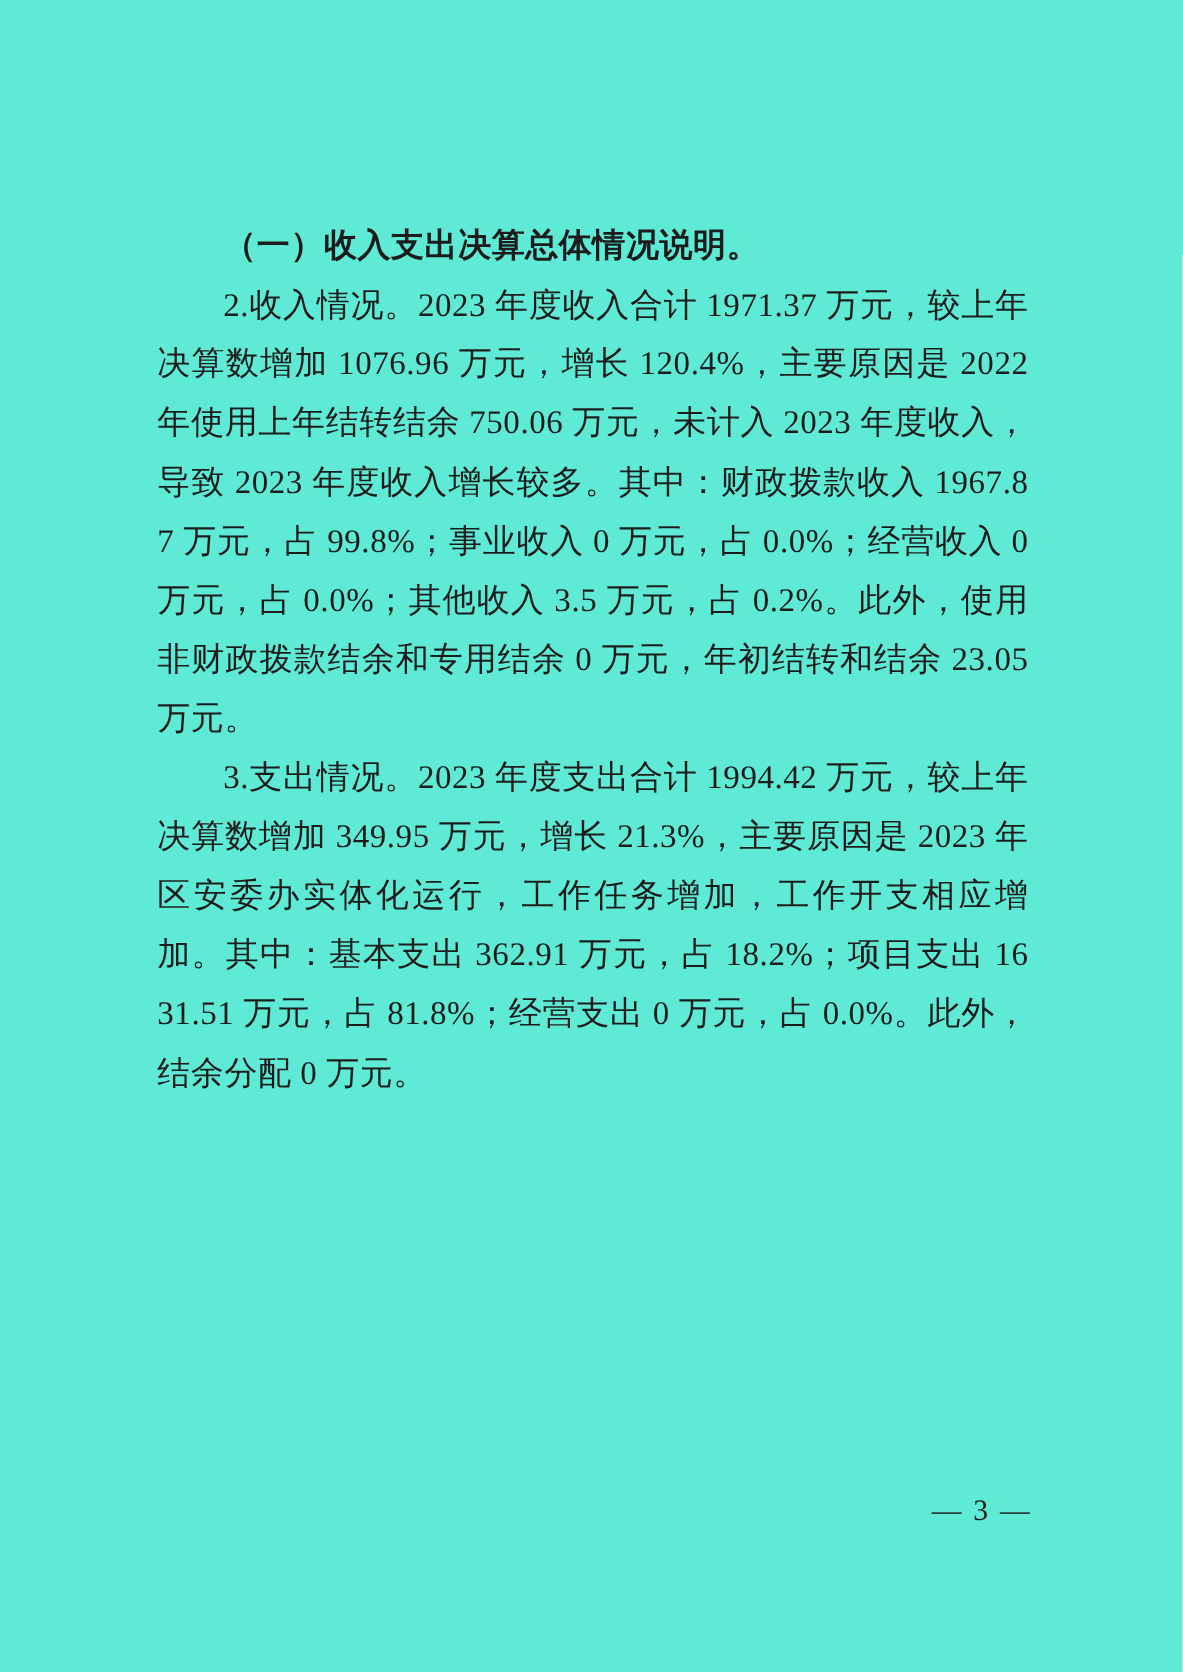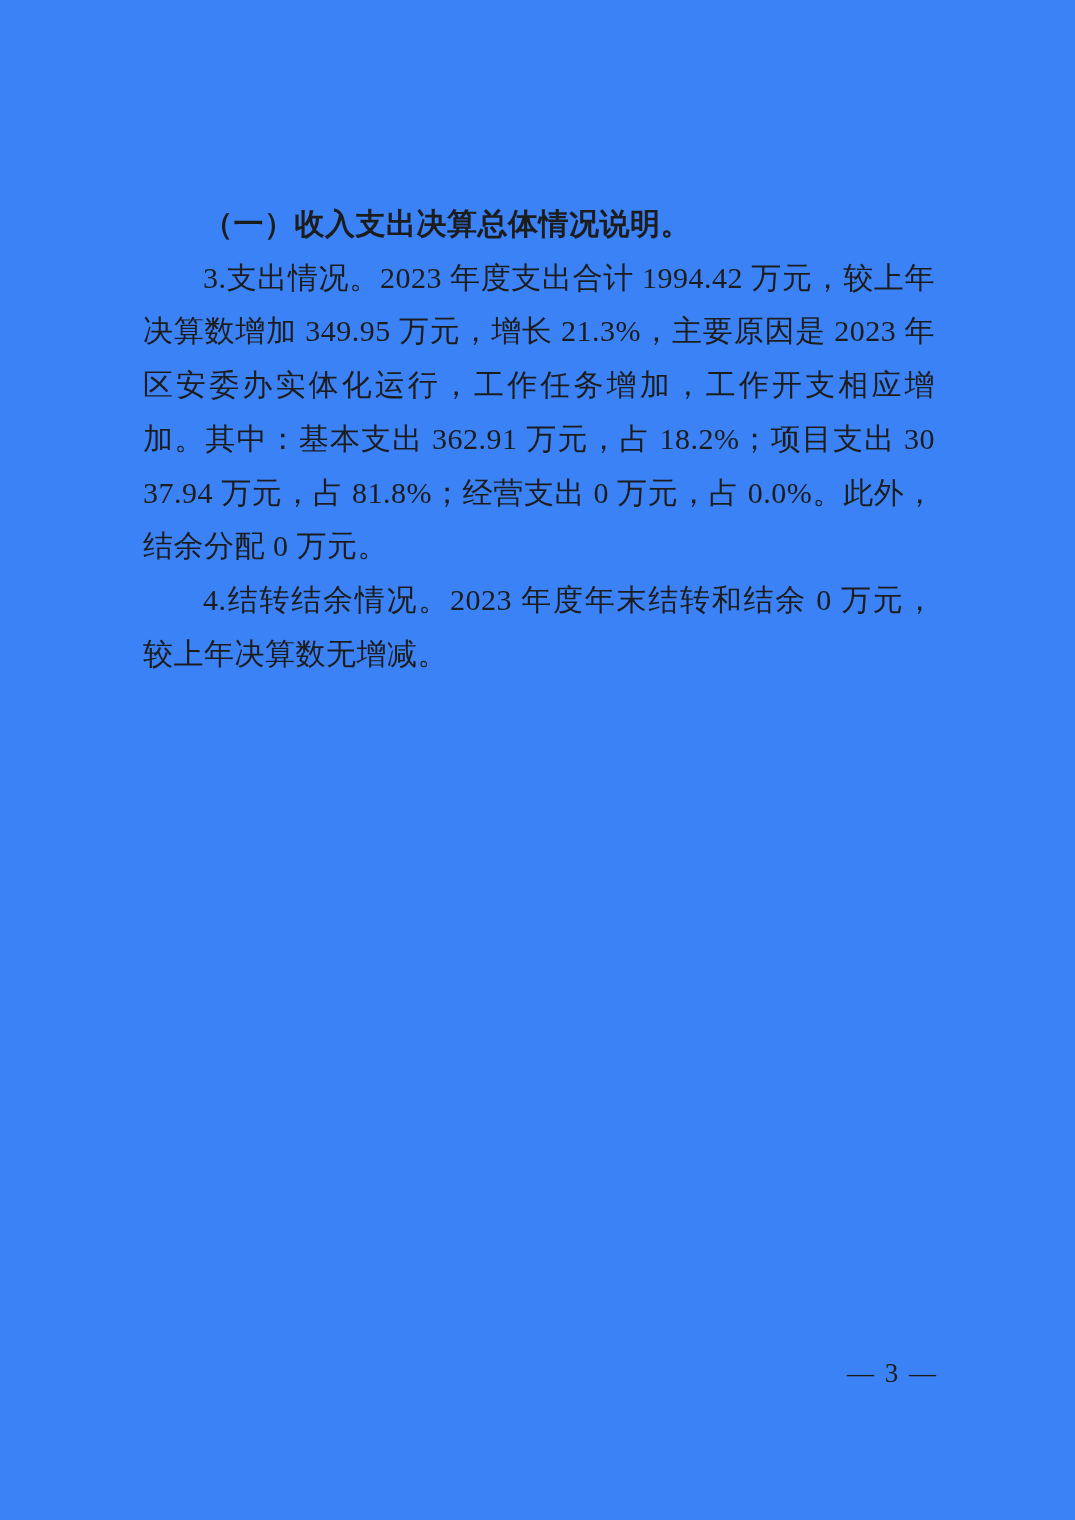--- a/index.html
+++ b/index.html
@@ -4,21 +4,21 @@
 <style>
   html, body {
     margin: 0;
     padding: 0;
     background: #ffffff;
   }
   .page {
     position: relative;
     width: 1075px;
     height: 1520px;
-    background: #3b82f6;
+    background: #5eead4;
     color: #1c1c1c;
     font-family: "Liberation Serif", "DejaVu Serif", serif;
     overflow: hidden;
   }
   .content {
     position: absolute;
     left: 143px;
     top: 197px;
     width: 792px;
   }
@@ -44,17 +44,17 @@
     letter-spacing: 2px;
     font-family: "Liberation Serif", "DejaVu Serif", serif;
   }
 </style>
 </head>
 <body>
 
 <div class="page">
   <div class="content">
     <p class="heading">（一）收入支出决算总体情况说明。</p>
-    <p>3.支出情况。2023 年度支出合计 1994.42 万元，较上年决算数增加 349.95 万元，增长 21.3%，主要原因是 2023 年区安委办实体化运行，工作任务增加，工作开支相应增加。其中：基本支出 362.91 万元，占 18.2%；项目支出 3037.94 万元，占 81.8%；经营支出 0 万元，占 0.0%。此外，结余分配 0 万元。</p>
-    <p>4.结转结余情况。2023 年度年末结转和结余 0 万元，较上年决算数无增减。</p>
+    <p>2.收入情况。2023 年度收入合计 1971.37 万元，较上年决算数增加 1076.96 万元，增长 120.4%，主要原因是 2022 年使用上年结转结余 750.06 万元，未计入 2023 年度收入，导致 2023 年度收入增长较多。其中：财政拨款收入 1967.87 万元，占 99.8%；事业收入 0 万元，占 0.0%；经营收入 0 万元，占 0.0%；其他收入 3.5 万元，占 0.2%。此外，使用非财政拨款结余和专用结余 0 万元，年初结转和结余 23.05 万元。</p>
+    <p>3.支出情况。2023 年度支出合计 1994.42 万元，较上年决算数增加 349.95 万元，增长 21.3%，主要原因是 2023 年区安委办实体化运行，工作任务增加，工作开支相应增加。其中：基本支出 362.91 万元，占 18.2%；项目支出 1631.51 万元，占 81.8%；经营支出 0 万元，占 0.0%。此外，结余分配 0 万元。</p>
   </div>
   <div class="page-footer">— 3 —</div>
 </div>
 
 </body></html>

